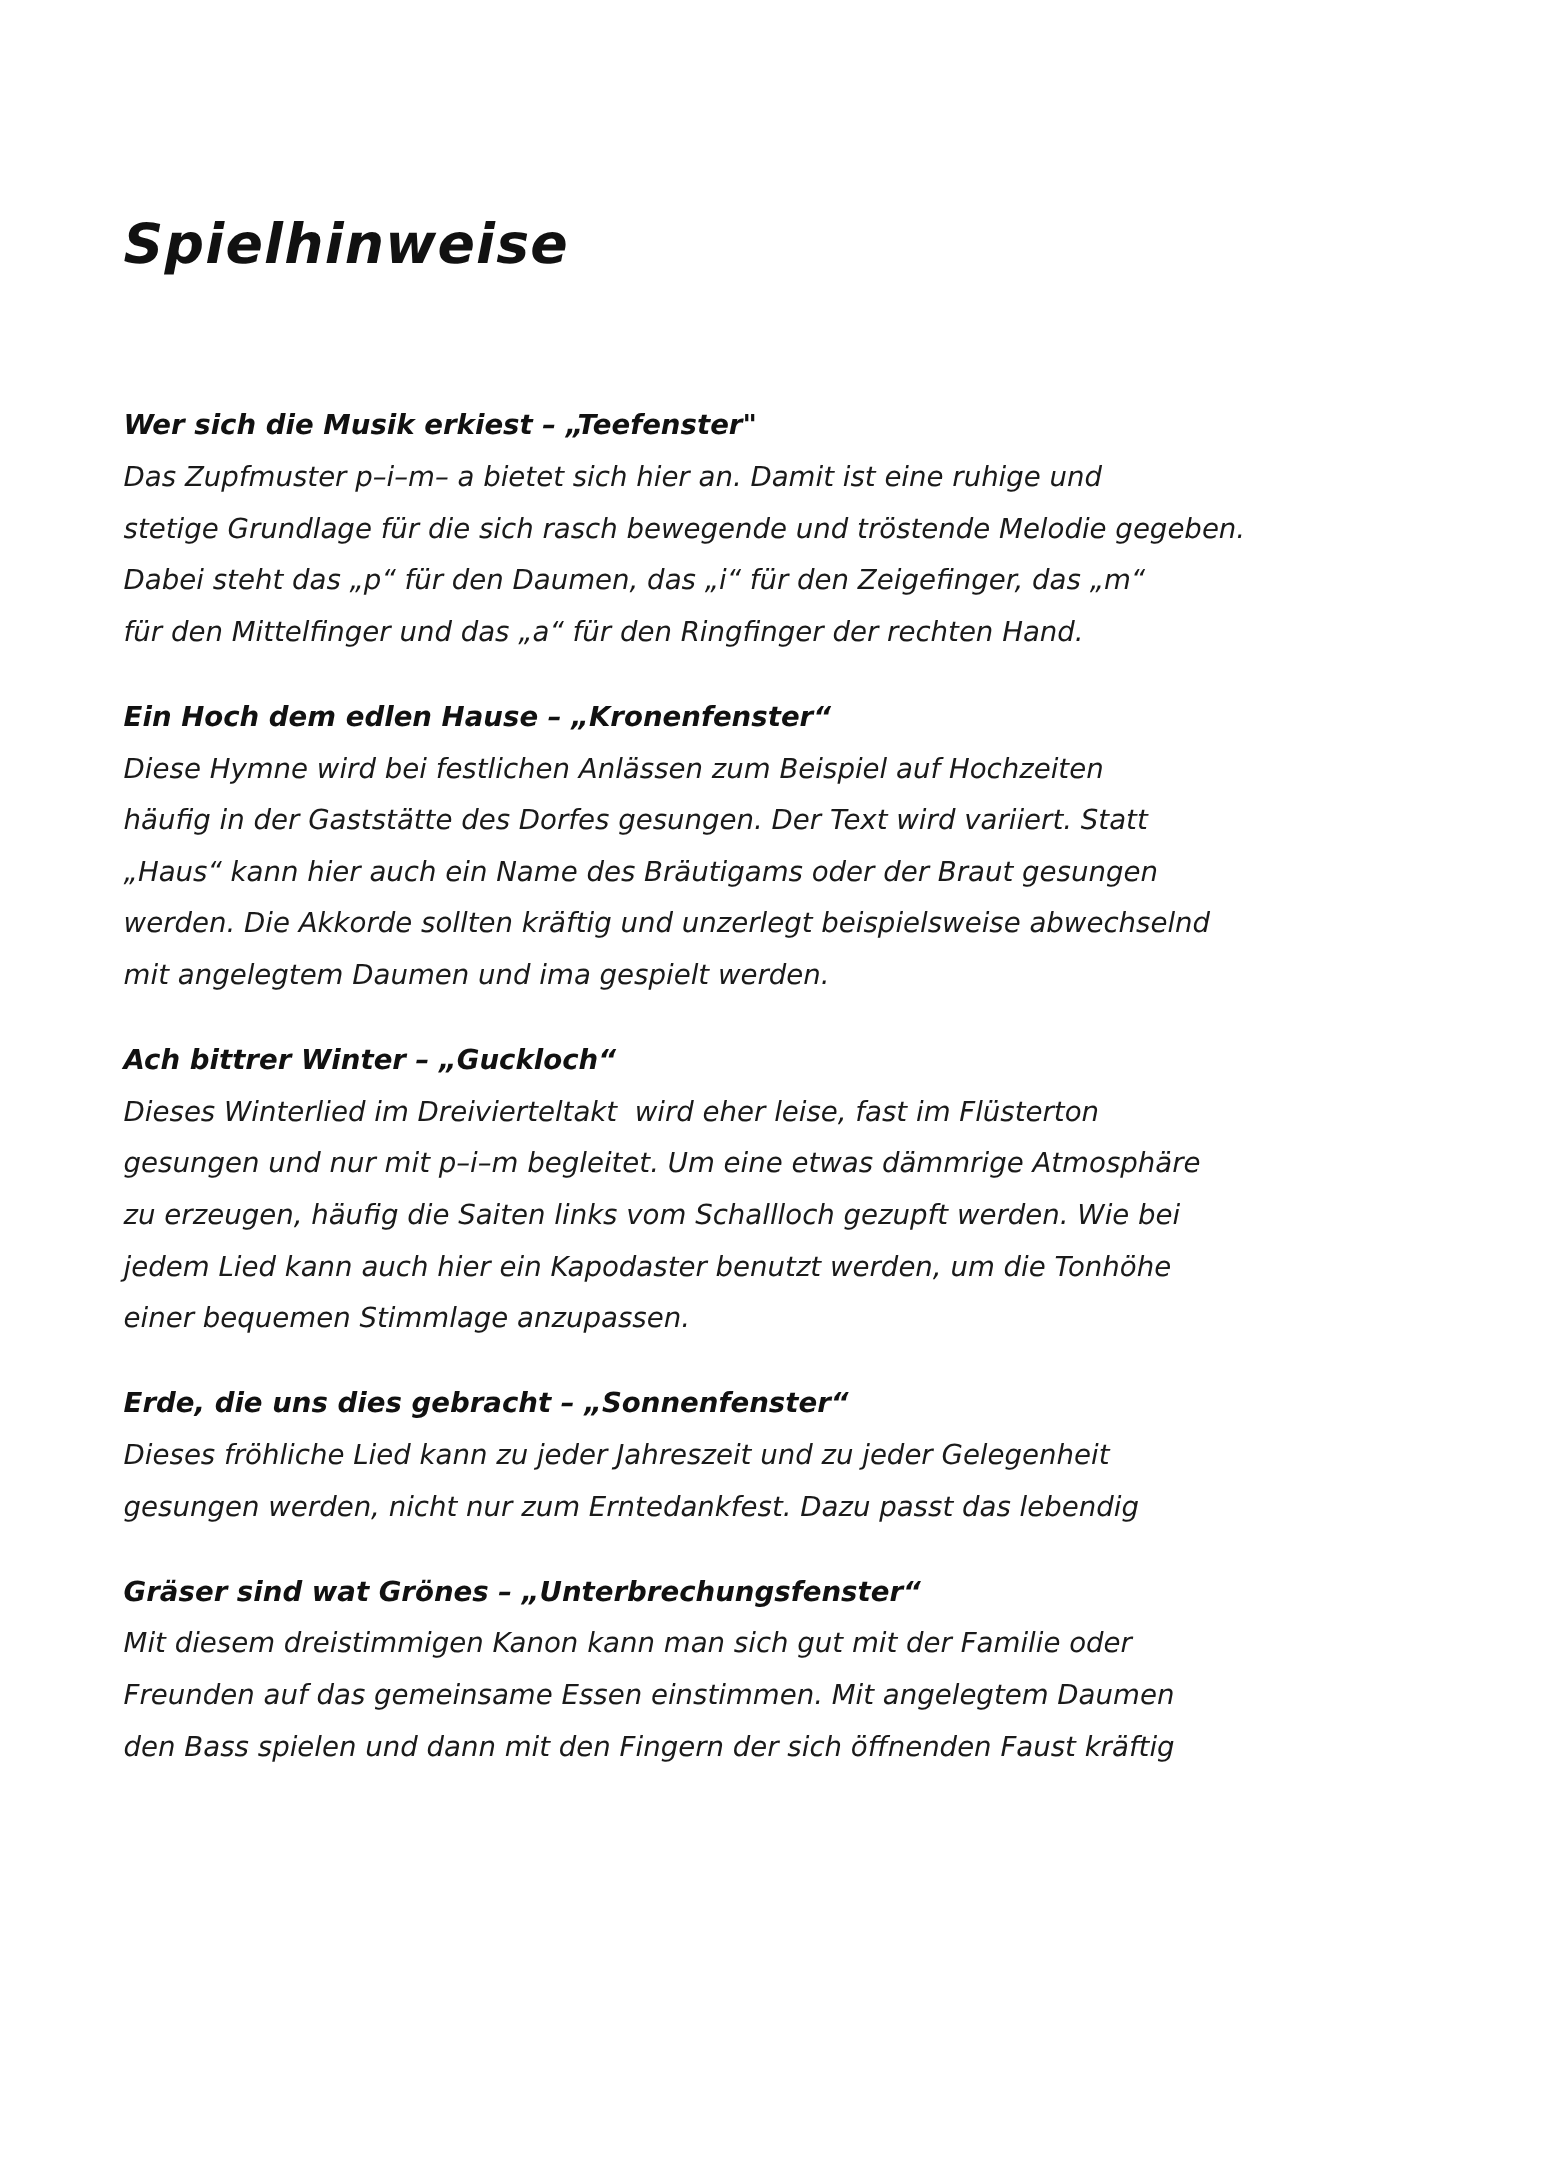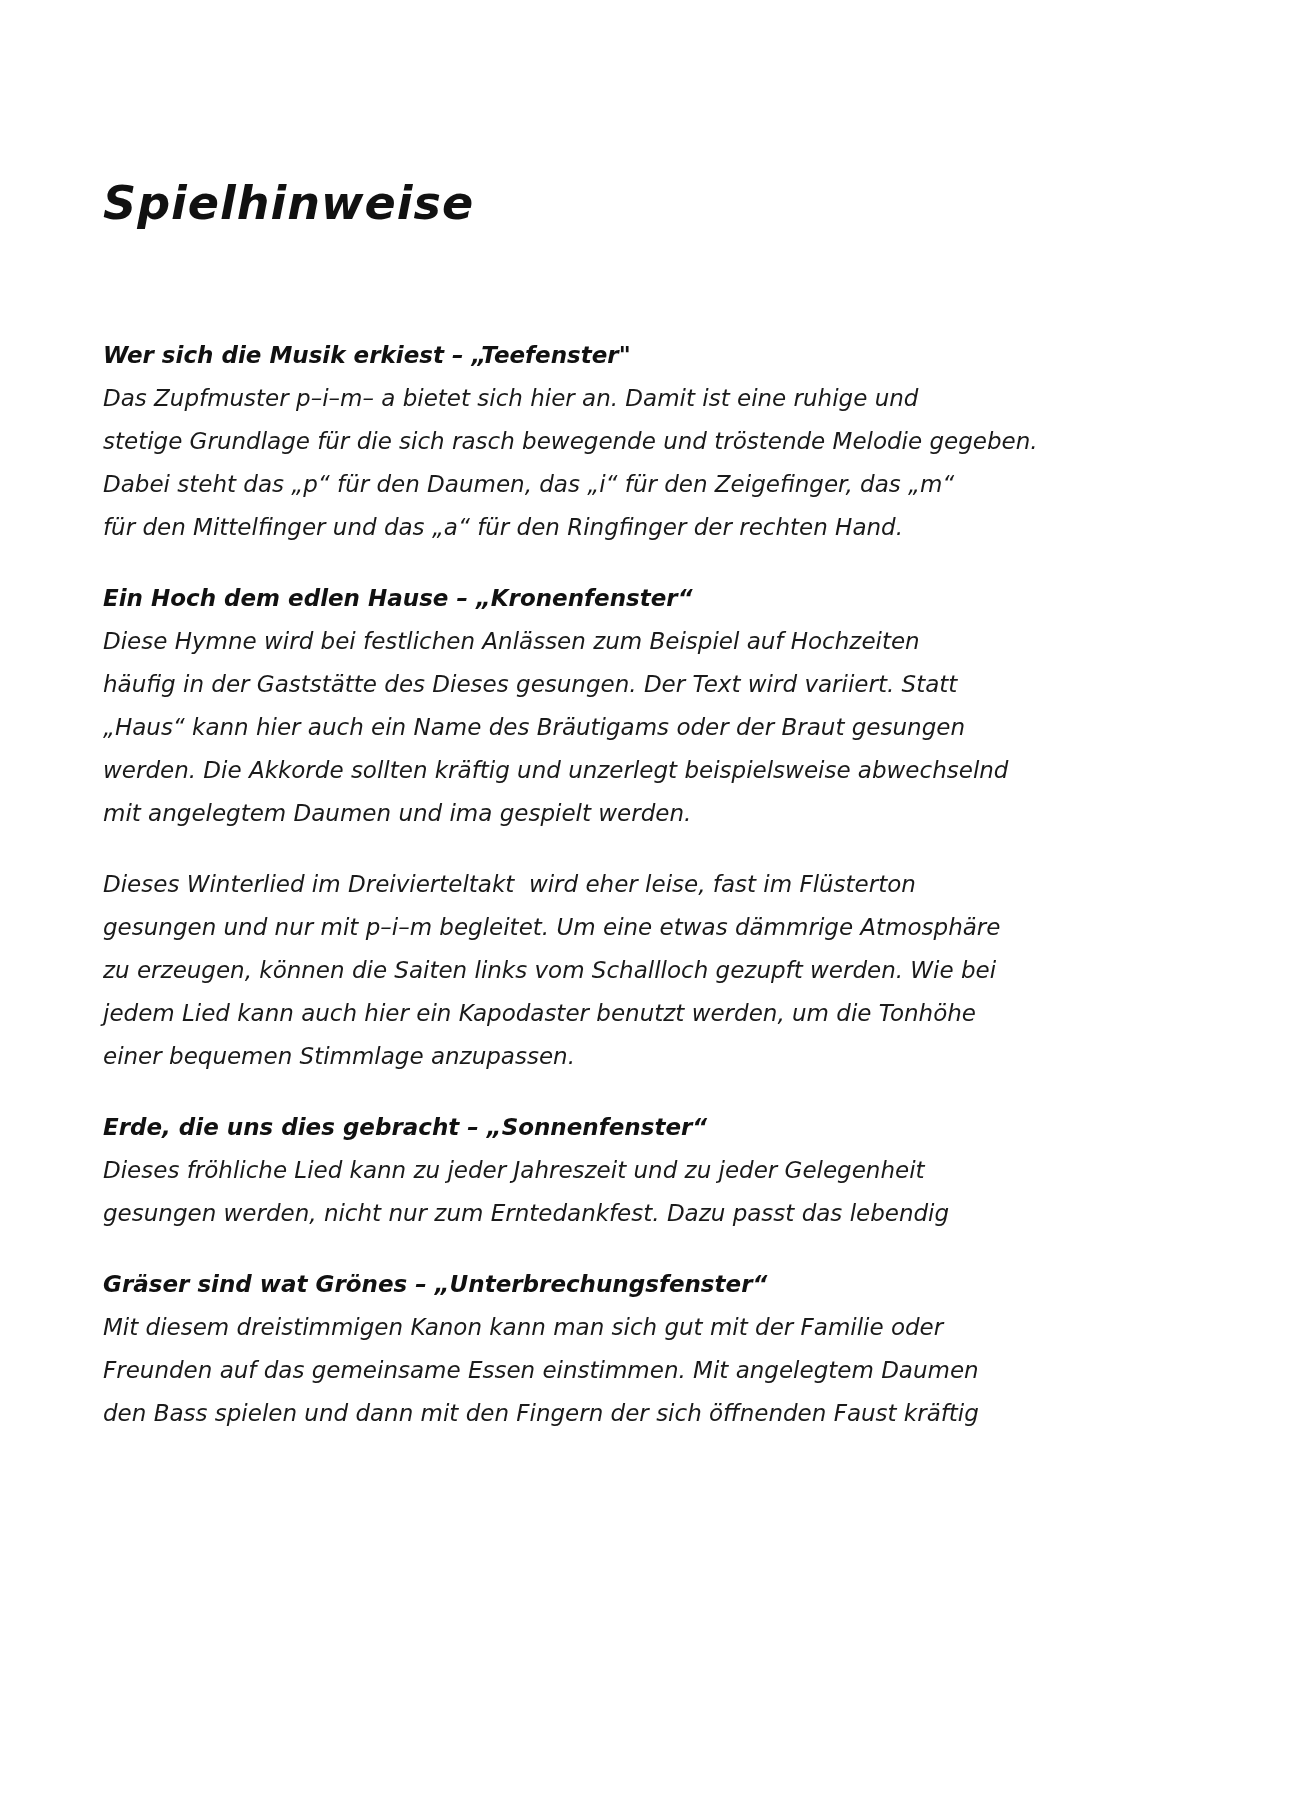--- a/index.html
+++ b/index.html
@@ -59,29 +59,30 @@
       <div class="section">
         <h2 class="section-heading">Wer sich die Musik erkiest – „Teefenster"</h2>
         <div class="section-line">Das Zupfmuster p–i–m– a bietet sich hier an. Damit ist eine ruhige und</div>
         <div class="section-line">stetige Grundlage für die sich rasch bewegende und tröstende Melodie gegeben.</div>
         <div class="section-line">Dabei steht das „p“ für den Daumen, das „i“ für den Zeigefinger, das „m“</div>
         <div class="section-line">für den Mittelfinger und das „a“ für den Ringfinger der rechten Hand.</div>
       </div>
       <div class="section">
         <h2 class="section-heading">Ein Hoch dem edlen Hause – „Kronenfenster“</h2>
         <div class="section-line">Diese Hymne wird bei festlichen Anlässen zum Beispiel auf Hochzeiten</div>
-        <div class="section-line">häufig in der Gaststätte des Dieses gesungen. Der Text wird variiert. Statt</div>
+        <div class="section-line">häufig in der Gaststätte des Dorfes gesungen. Der Text wird variiert. Statt</div>
         <div class="section-line">„Haus“ kann hier auch ein Name des Bräutigams oder der Braut gesungen</div>
         <div class="section-line">werden. Die Akkorde sollten kräftig und unzerlegt beispielsweise abwechselnd</div>
         <div class="section-line">mit angelegtem Daumen und ima gespielt werden.</div>
       </div>
       <div class="section">
+        <h2 class="section-heading">Ach bittrer Winter – „Guckloch“</h2>
         <div class="section-line">Dieses Winterlied im Dreivierteltakt  wird eher leise, fast im Flüsterton</div>
         <div class="section-line">gesungen und nur mit p–i–m begleitet. Um eine etwas dämmrige Atmosphäre</div>
-        <div class="section-line">zu erzeugen, können die Saiten links vom Schallloch gezupft werden. Wie bei</div>
+        <div class="section-line">zu erzeugen, häufig die Saiten links vom Schallloch gezupft werden. Wie bei</div>
         <div class="section-line">jedem Lied kann auch hier ein Kapodaster benutzt werden, um die Tonhöhe</div>
         <div class="section-line">einer bequemen Stimmlage anzupassen.</div>
       </div>
       <div class="section">
         <h2 class="section-heading">Erde, die uns dies gebracht – „Sonnenfenster“</h2>
         <div class="section-line">Dieses fröhliche Lied kann zu jeder Jahreszeit und zu jeder Gelegenheit</div>
         <div class="section-line">gesungen werden, nicht nur zum Erntedankfest. Dazu passt das lebendig</div>
       </div>
       <div class="section">
         <h2 class="section-heading">Gräser sind wat Grönes – „Unterbrechungsfenster“</h2>

